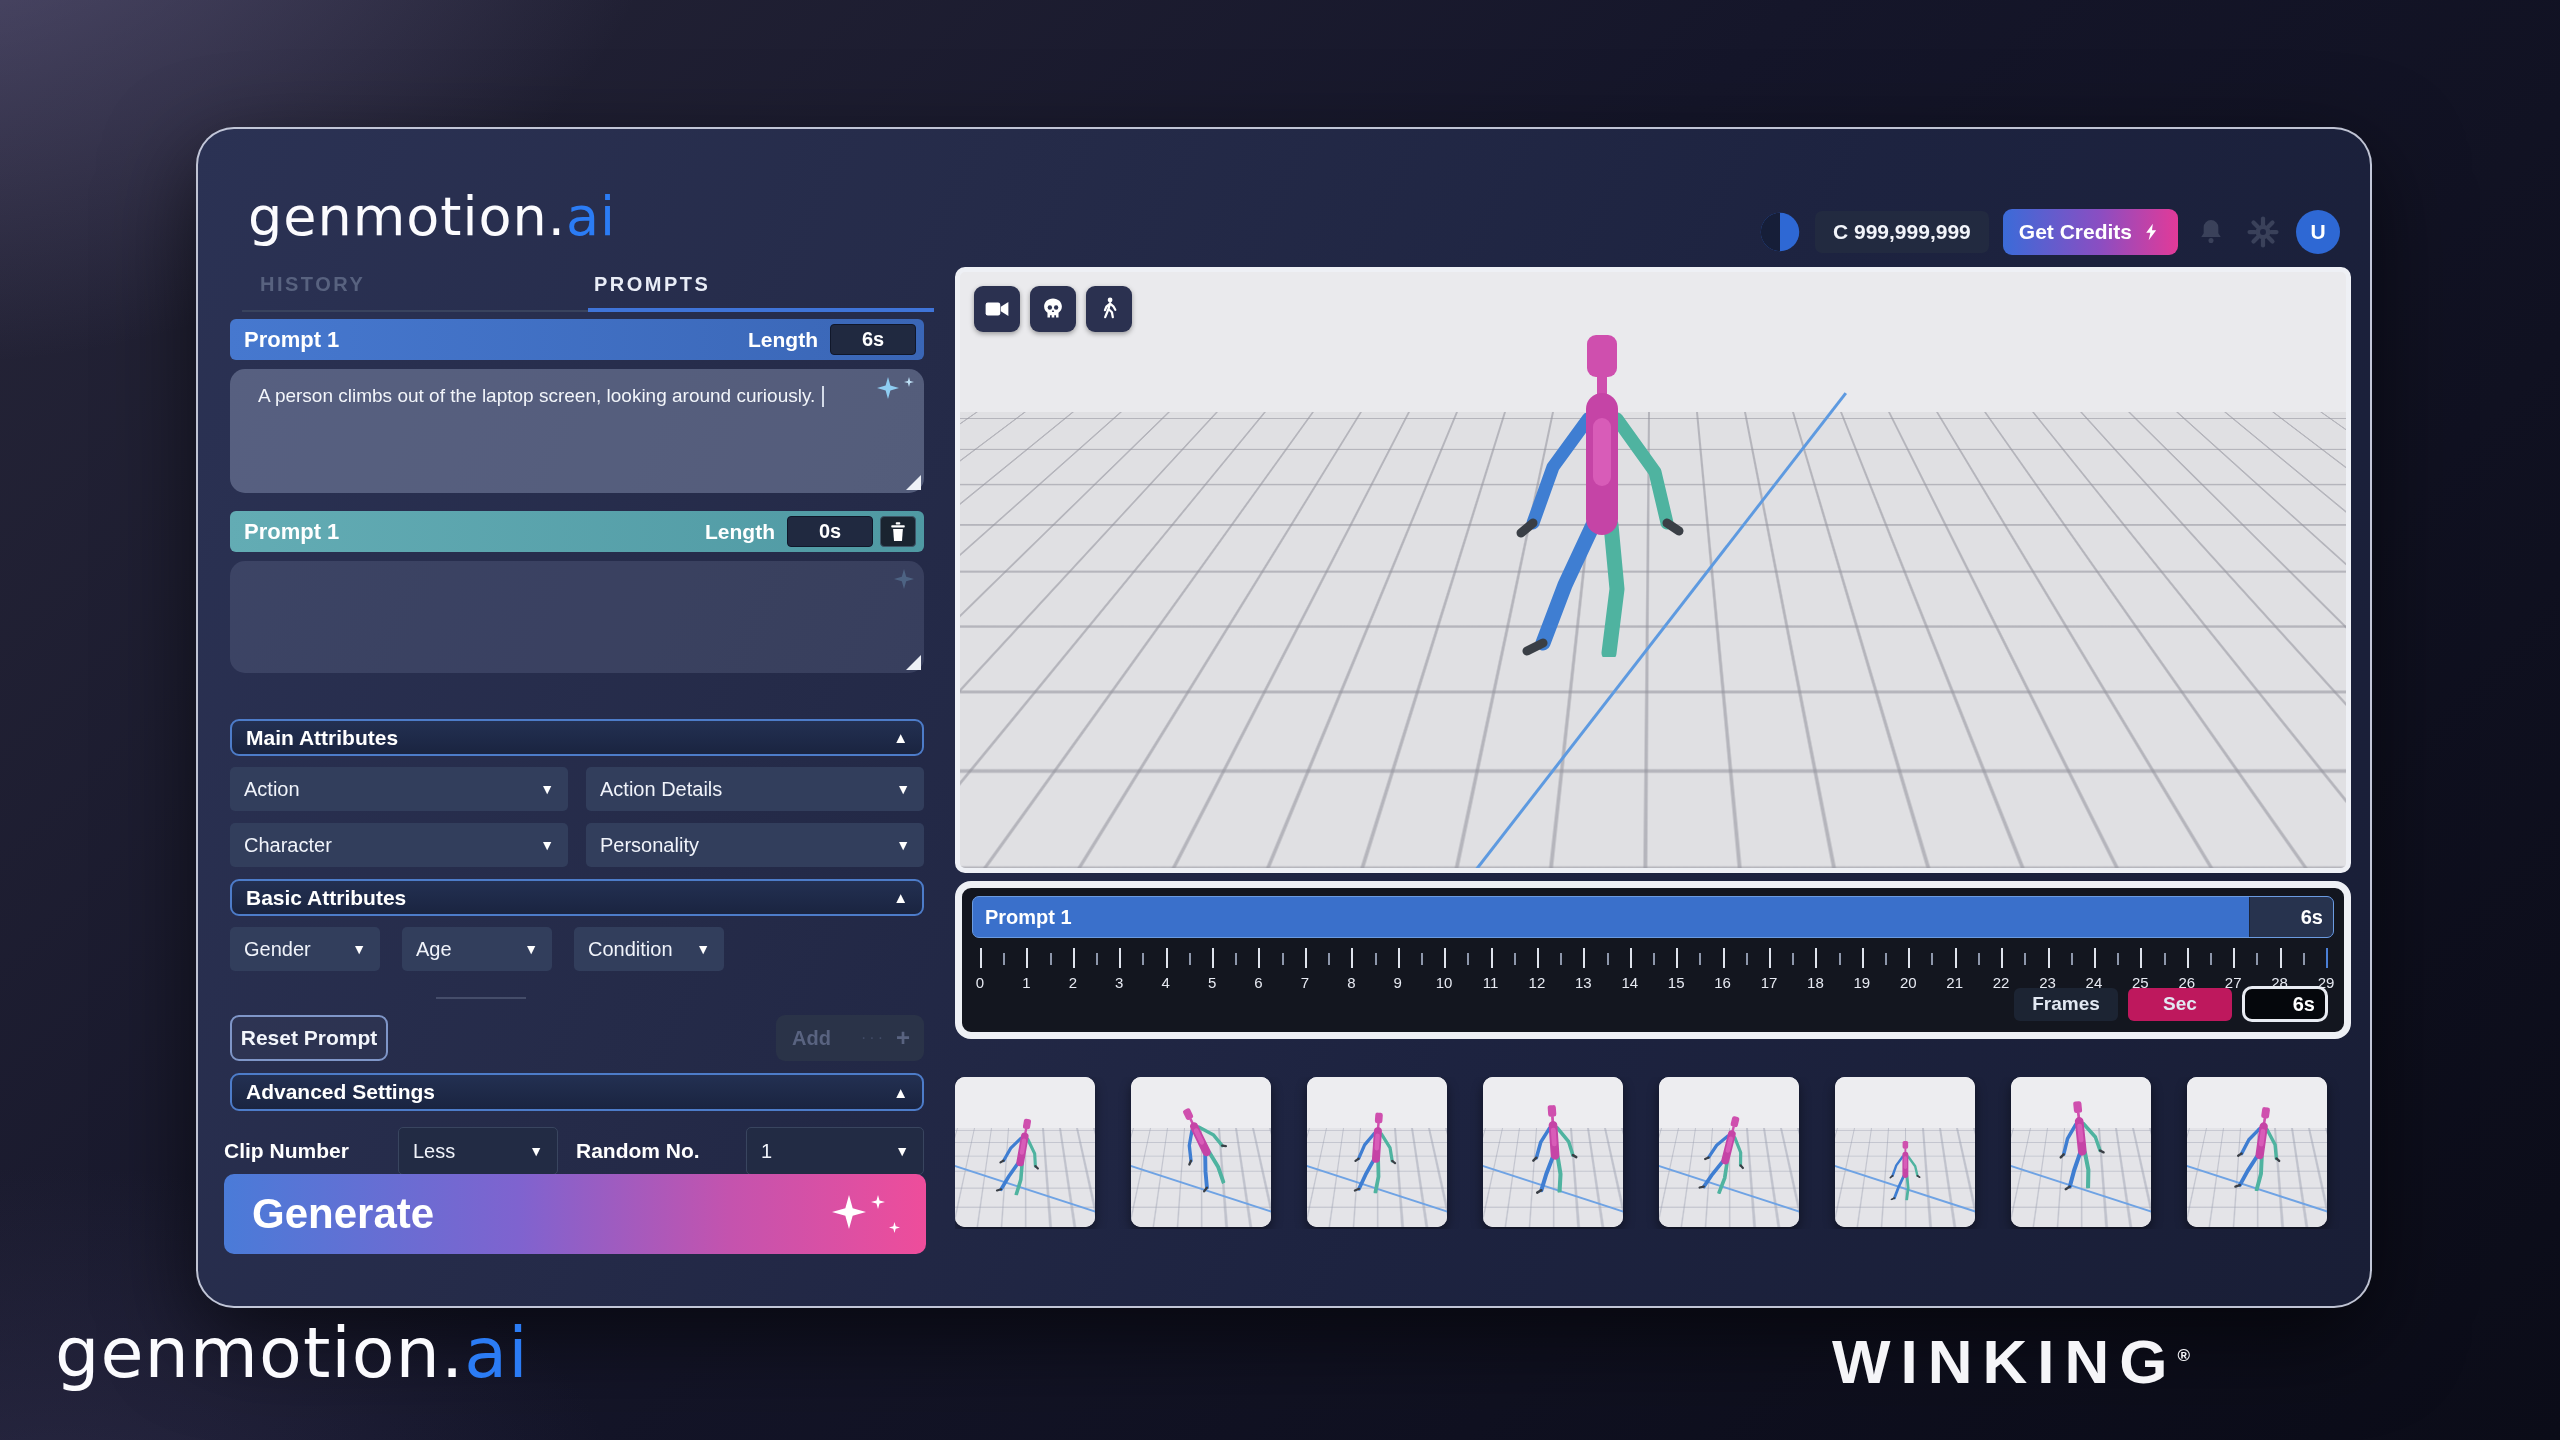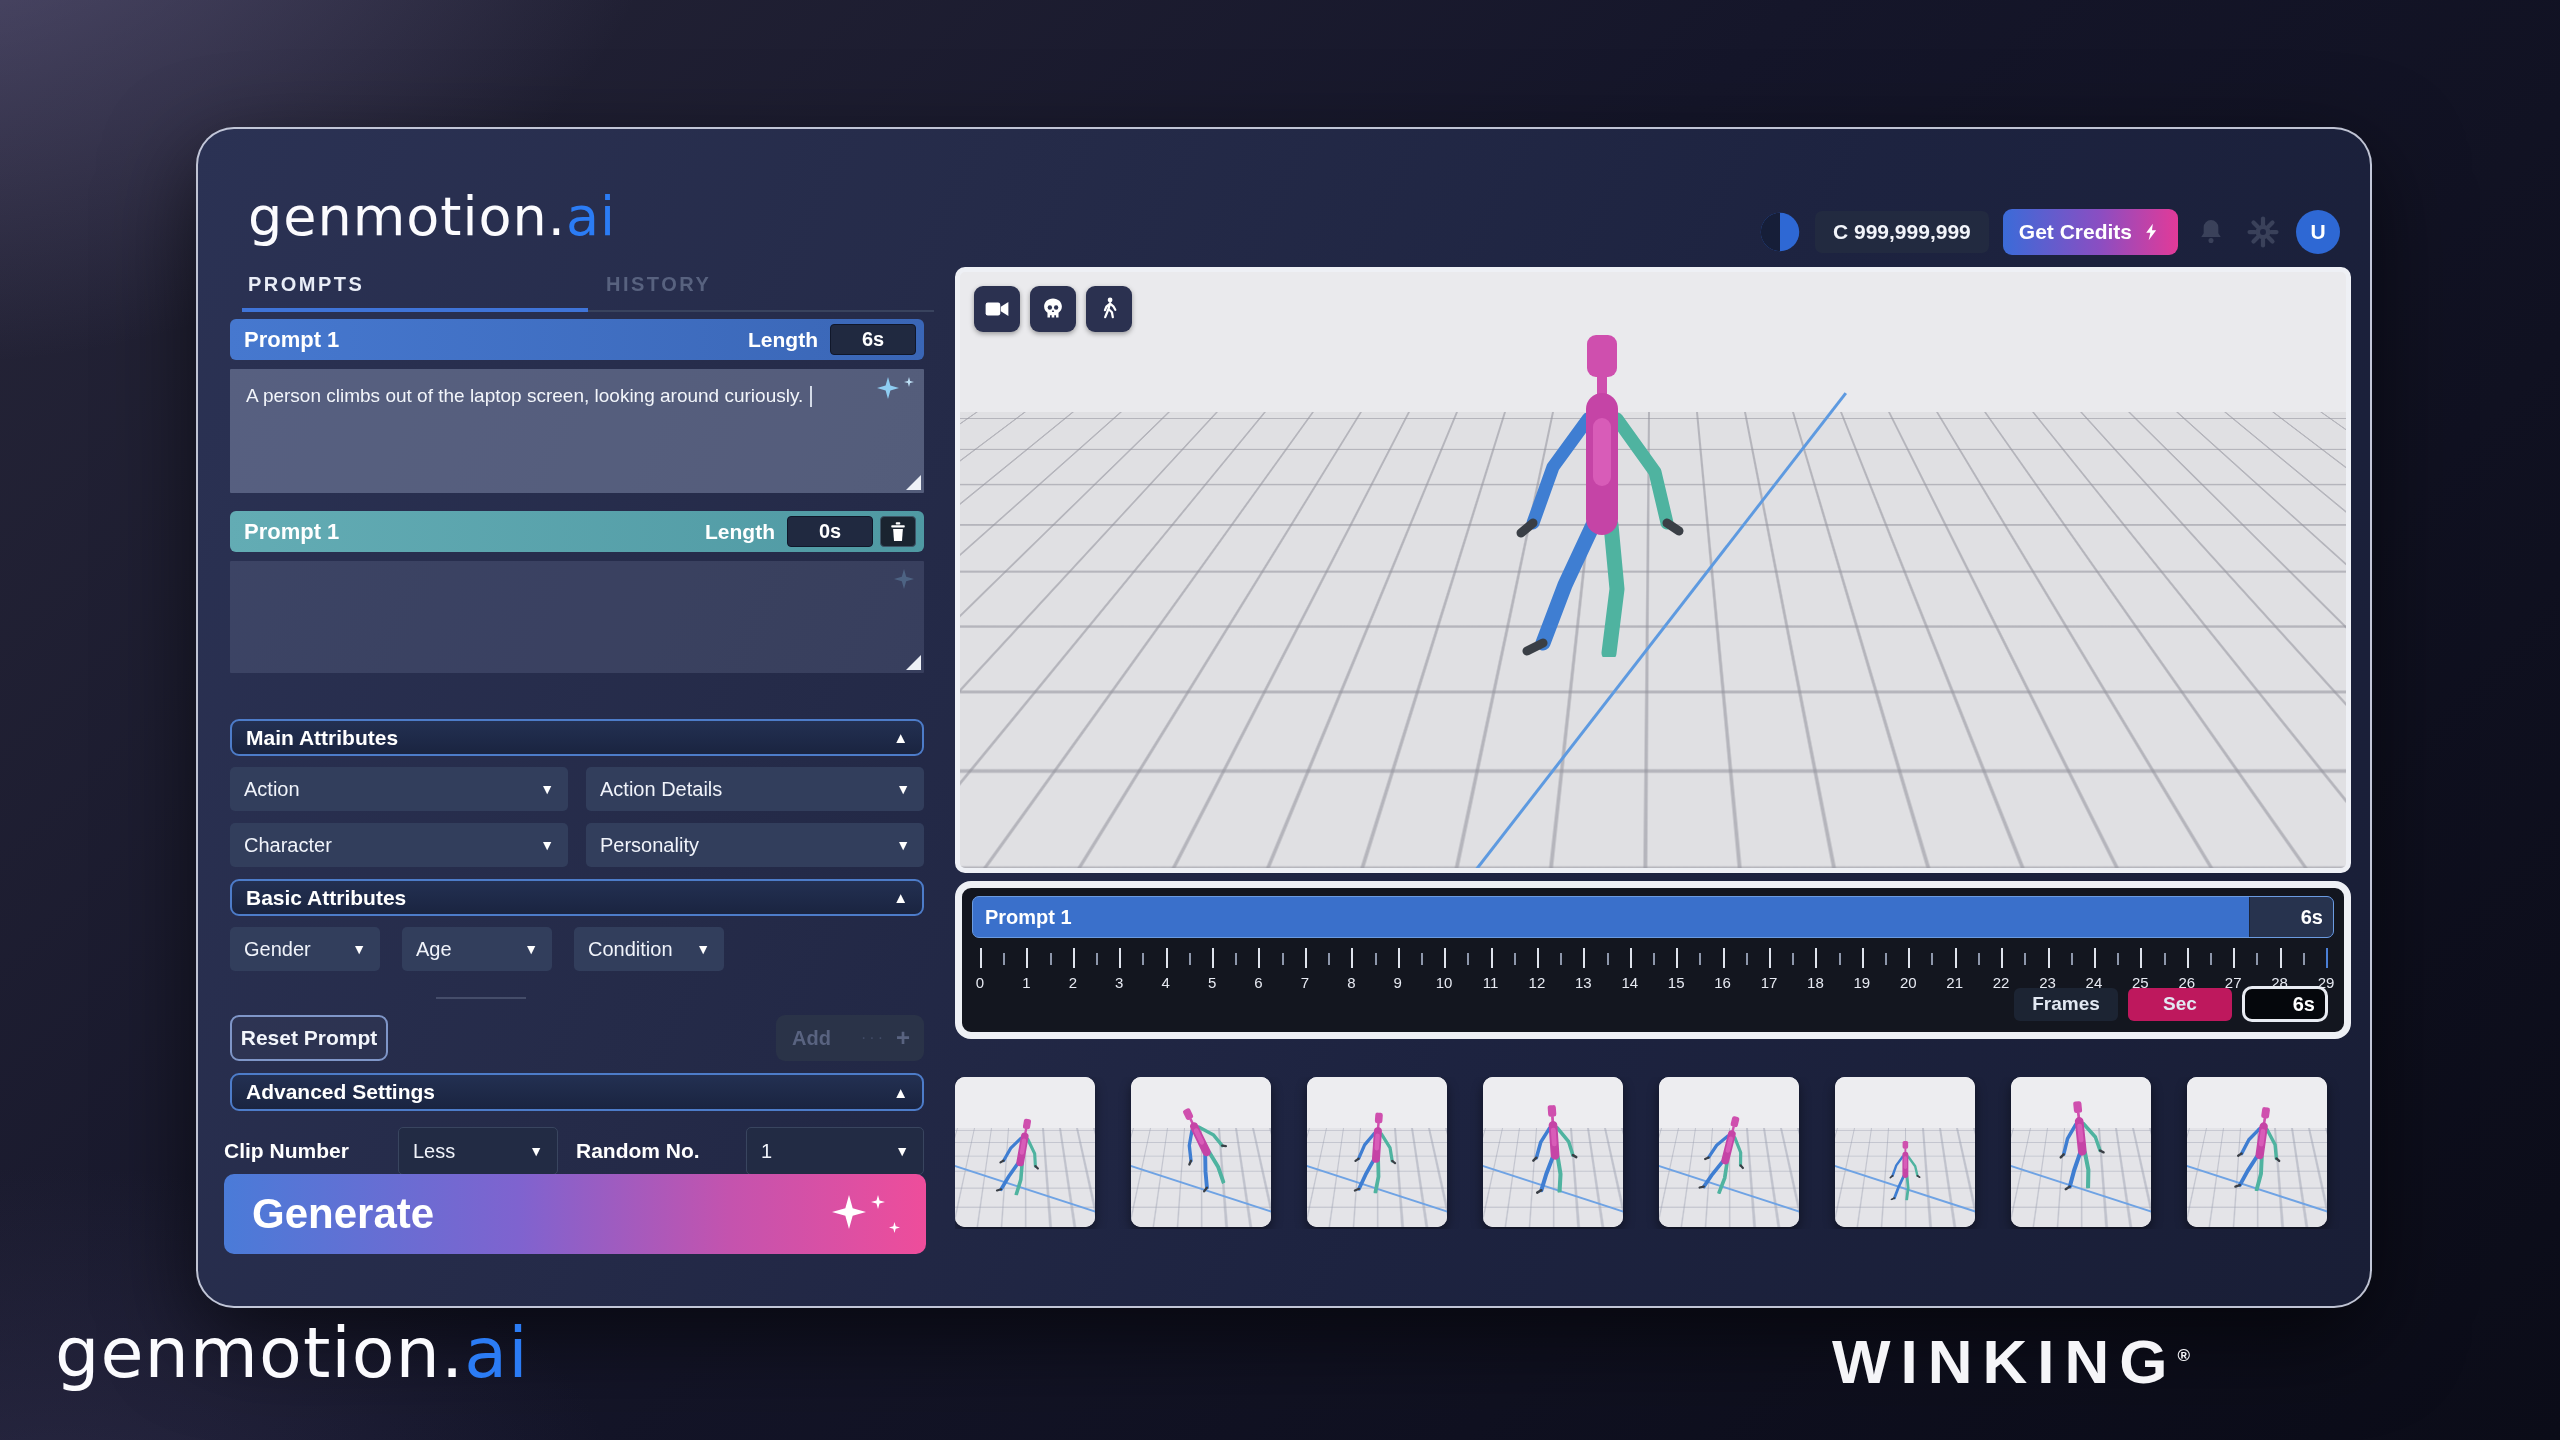--- a/index.html
+++ b/index.html
@@ -46,21 +46,21 @@
   .card-header { left:32px; width:694px; height:41px; border-radius:6px; display:flex; align-items:center;
     padding:0 8px 0 14px; }
   .card-header.blue { background:linear-gradient(90deg,#4678cf 0%,#3a66b6 100%); }
   .card-header.teal { background:linear-gradient(90deg,#63acb4 0%,#4f99a3 100%); }
   .card-title { font-size:22px; font-weight:bold; flex:1; }
   .len-label { font-size:21px; font-weight:bold; margin-right:12px; }
   .len-box { width:86px; height:31px; background:#202940; border:1px solid #10172a; border-radius:4px;
     display:flex; align-items:center; justify-content:center; font-size:20px; font-weight:bold; }
   .trash-btn { width:36px; height:31px; margin-left:7px; background:#1a2430; border:1px solid #3e5668;
     border-radius:4px; display:flex; align-items:center; justify-content:center; }
-  .prompt-area { left:32px; width:694px; border-radius:1px; position:absolute; padding:14px 52px 14px 16px;
+  .prompt-area { left:32px; width:694px; border-radius:15px; position:absolute; padding:14px 52px 14px 28px;
     font-size:19px; line-height:1.35; color:#f2f5fa; }
   .prompt-area.filled { background:rgba(150,163,192,.42); }
   .prompt-area.empty { background:rgba(150,163,192,.18); }
   .prompt-area::after { content:""; position:absolute; right:3px; bottom:3px; width:0; height:0;
     border-style:solid; border-width:0 0 15px 15px; border-color:transparent transparent #eef1f7 transparent; }
   .caret-bar { display:inline-block; width:2px; height:21px; background:#d4dbe8; margin-left:7px; vertical-align:middle; }
   .area-sparkle { position:absolute; top:8px; right:10px; }
 
   
   .acc { left:32px; width:694px; height:37px; border:2px solid #4d7cc9; border-radius:9px;
@@ -181,22 +181,22 @@
       <path d="M12 0l2.6 9.4L24 12l-9.4 2.6L12 24l-2.6-9.4L0 12l9.4-2.6z"></path>
     </symbol>
   </defs>
 </svg>
 
 <div id="app-window">
 
   <div id="logo-top" class="abs logo"><span>genmotion</span><span>.</span><span class="blue">ai</span></div>
 
   <div class="abs tabs">
+    <div class="tab inactive">HISTORY</div>
     <div class="tab active">PROMPTS</div>
-    <div class="tab inactive">HISTORY</div>
   </div>
 
   <div class="abs top-icons">
     <svg class="theme-toggle" viewBox="0 0 24 24">
       <circle cx="12" cy="12" r="11" fill="#2e68d4"></circle>
       <path d="M12 1a11 11 0 0 0 0 22z" fill="#161e38"></path>
     </svg>
     <div class="credits-pill">C 999,999,999</div>
     <div class="get-credits">
       <span>Get Credits</span>

